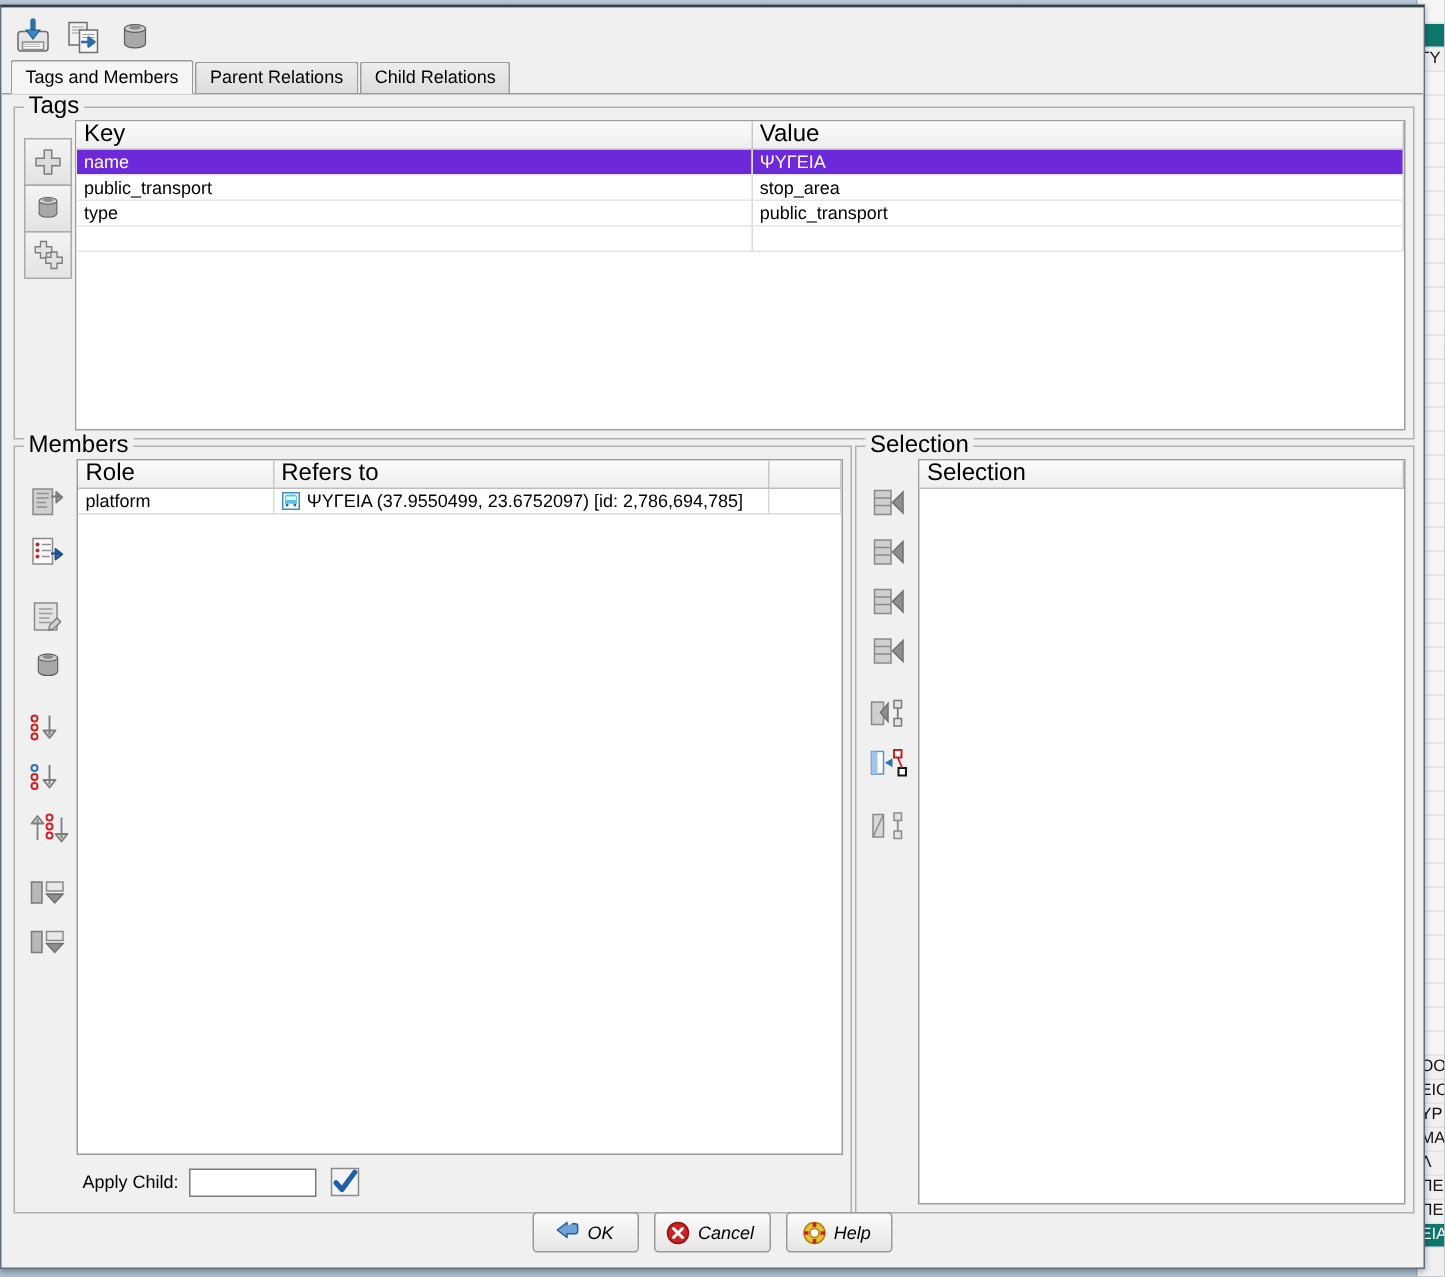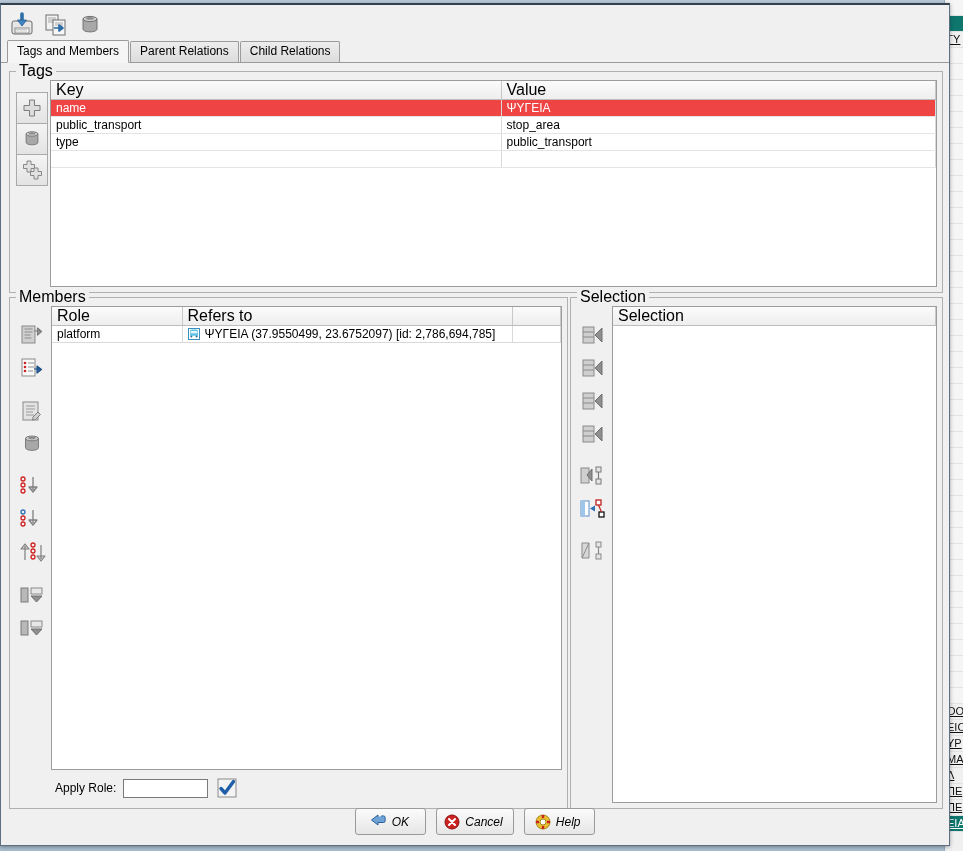--- a/index.html
+++ b/index.html
@@ -31,21 +31,20 @@
     overflow: hidden;
   }
   .bg-row {
     height: 15px; line-height: 15px;
     font-size: 11px;
     padding-left: 2px;
     white-space: nowrap;
     border-bottom: 1px solid #e2e2e2;
     color: #111;
     overflow: hidden;
-    text-decoration: underline;
   }
   .bg-row.sel { background: #0f766e; color: #fff; text-align: right; }
   .bg-spacer { background: #f5f5f5; }
 
   
   #dialog {
     position: absolute;
     left: 0; top: 3px;
     width: 950px; height: 843px;
     background: #f0f0f0;
@@ -166,21 +165,21 @@
   }
   .tbl td {
     height: 16px; line-height: 16px;
     font-size: 12px;
     padding: 0 0 0 5px;
     border-right: 1px solid #d9d9d9;
     border-bottom: 1px solid #e4e4e4;
     background: #fff;
     overflow: hidden; white-space: nowrap;
   }
-  .tbl tr.selected td { background: #ef4444; color: #fff; }
+  .tbl tr.selected td { background: #6d28d9; color: #fff; }
   #tags-table-wrap { flex: 1; overflow: hidden; background: #fff; }
 
   
   #splitter {
     position: absolute; left: 8px; top: 286px; width: 934px; height: 9px;
   }
   #splitter .arrows {
     position: absolute; left: 10px; top: 0;
     display: flex; gap: 2px; align-items: center;
   }
@@ -585,21 +584,21 @@
                   </span>
                 </td>
                 <td></td>
               </tr>
             </tbody>
           </table>
         </div>
       </div>
 
       <div id="apply-role-bar">
-        <span>Apply Role:</span>
+        <span>Apply Child:</span>
         <input id="apply-role-input" type="text" value="" placeholder="" style="">
         <div id="apply-role-ok">
           <svg width="20" height="20" viewBox="0 0 20 20">
             <rect x="1" y="1" width="18" height="18" fill="#f4f4f4" stroke="#8a8a8a"></rect>
             <path d="M4 10.5 L8 15 L16.5 3.5" fill="none" stroke="#1f5fa8" stroke-width="3.4" stroke-linecap="round" stroke-linejoin="round"></path>
           </svg>
         </div>
       </div>
     </div>
   </div>

